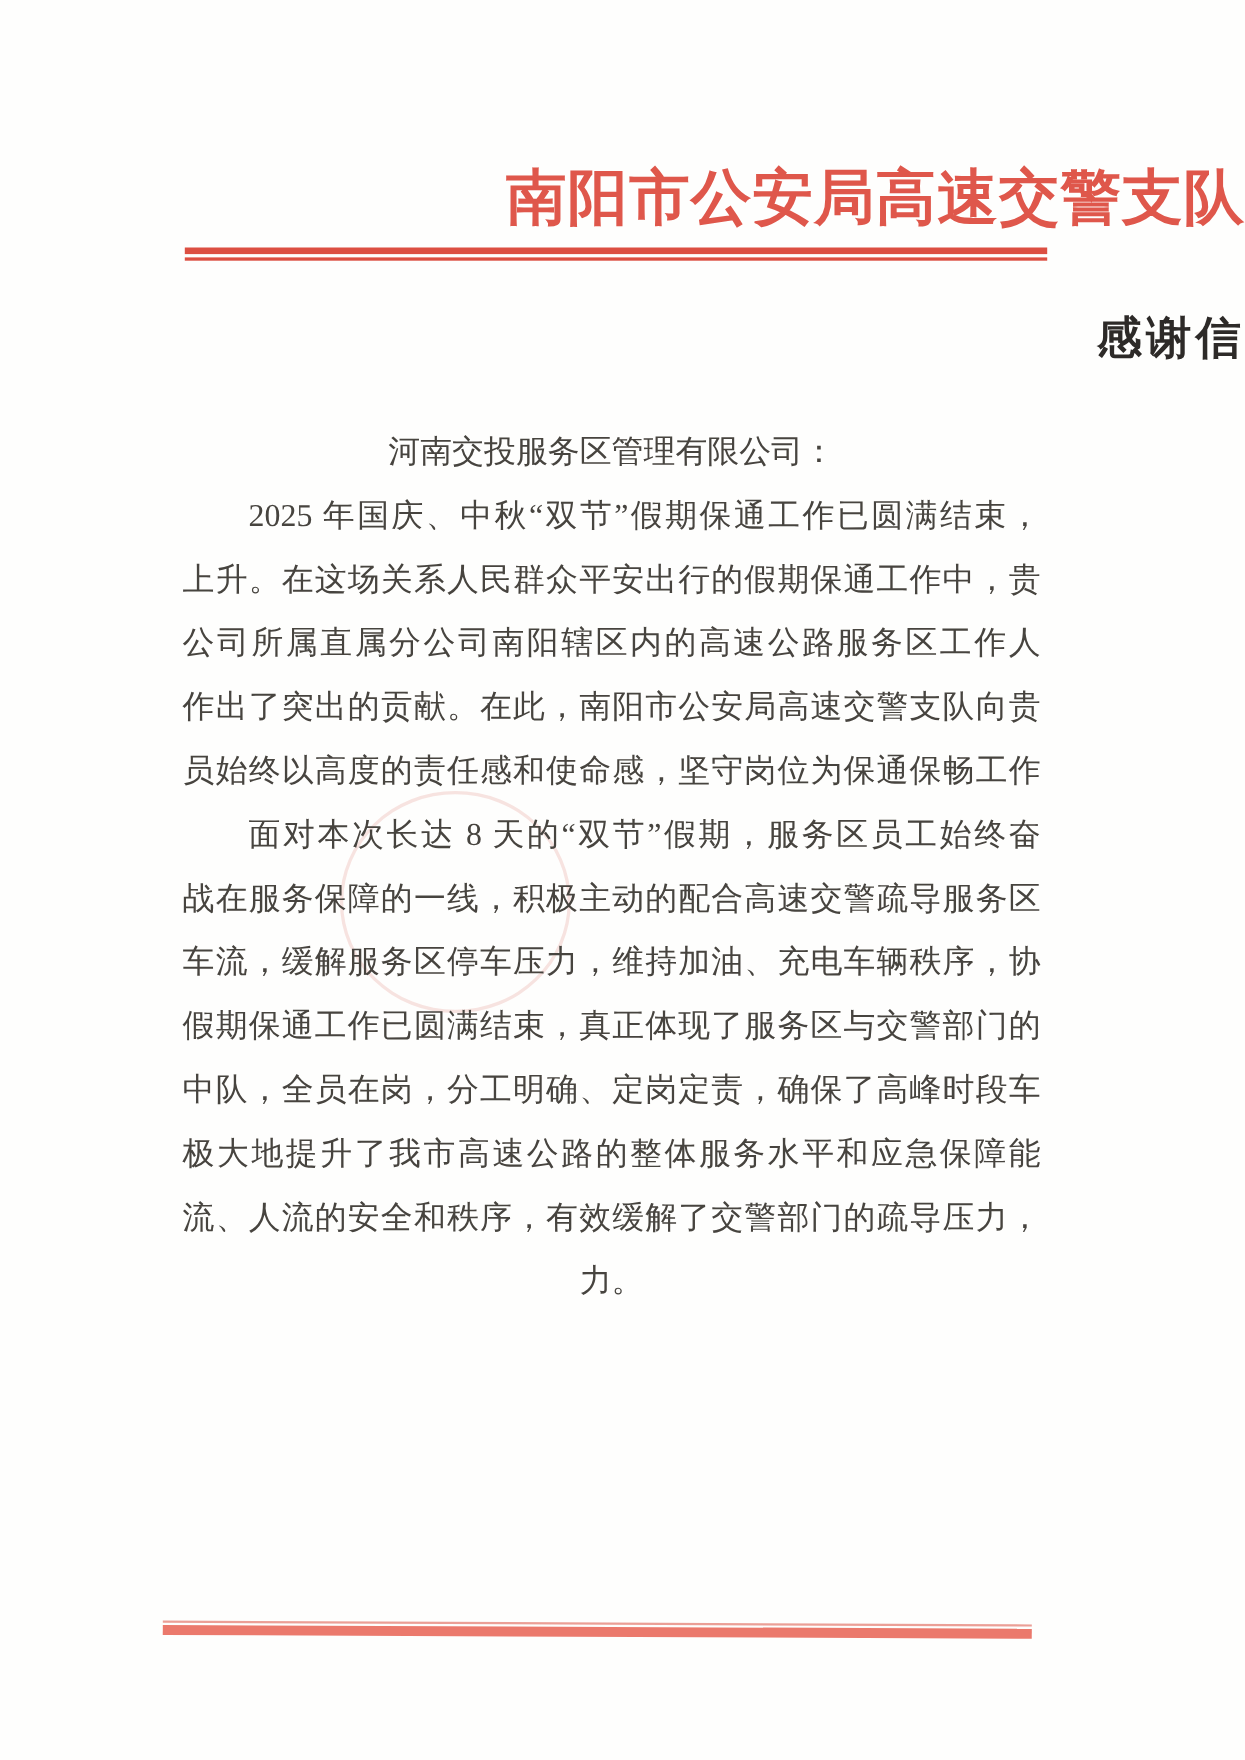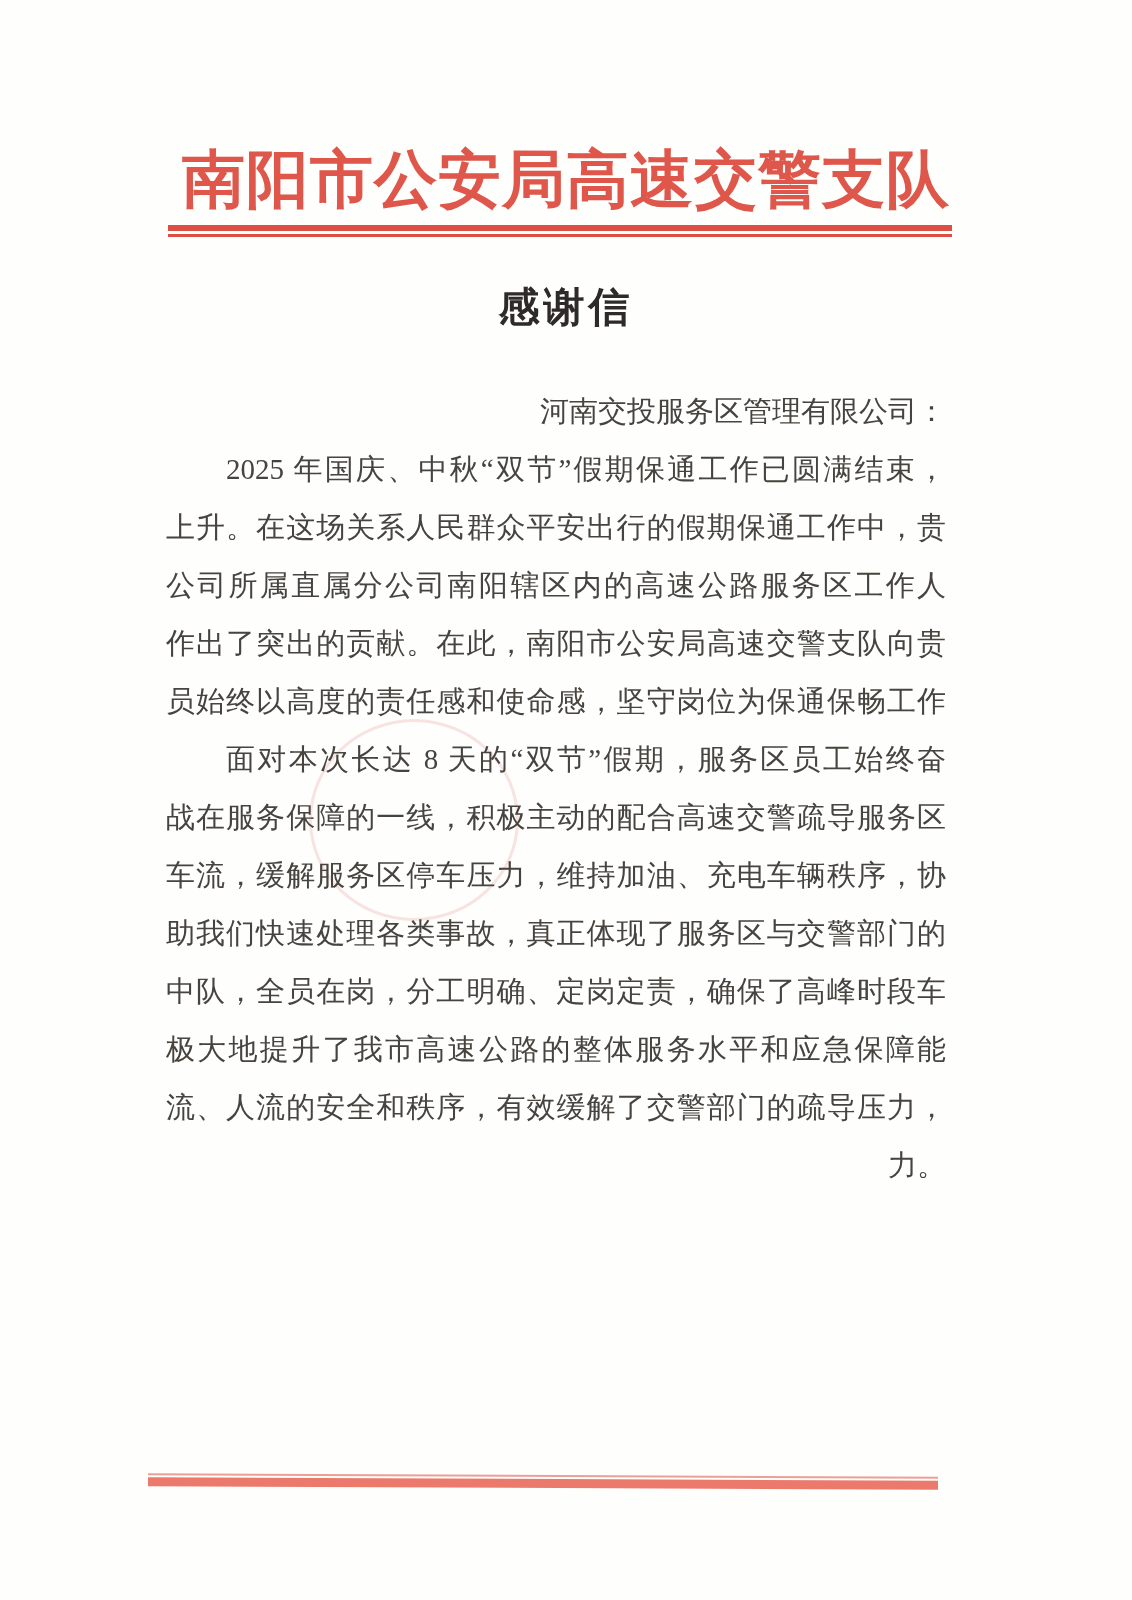--- a/index.html
+++ b/index.html
@@ -15,22 +15,22 @@
     background: #fefefd;
     overflow: hidden;
     font-family: "Liberation Serif", serif;
   }
   
   .letterhead {
     position: absolute;
     top: 140px;
     left: 0;
     width: 100%;
-    text-align: center;
-    font-size: 63px;
+    text-align: right;
+    font-size: 55px;
     line-height: 80px;
     font-weight: 900;
     letter-spacing: 1px;
     color: var(--letterhead-red, #df574b);
     white-space: nowrap;
   }
   
   .header-rule {
     position: absolute;
     top: 225px;
@@ -44,21 +44,21 @@
   .header-rule .gap { height: 3px; }
   .header-rule .thin {
     height: 3px;
     background: var(--rule-red, #dc4f42);
   }
   .doc-title {
     position: absolute;
     top: 281px;
     left: 0;
     width: 100%;
-    text-align: center;
+    text-align: right;
     font-size: 41px;
     line-height: 52px;
     font-weight: bold;
     letter-spacing: 4px;
     color: var(--title-text, #2d2a28);
   }
   
   .stamp-circle {
     position: absolute;
     left: 309px;
@@ -74,21 +74,21 @@
     top: 382px;
     left: 166px;
     width: 780px;
     color: var(--body-text, #47443f);
     font-size: 29px;
   }
   .body-text .line {
     height: 58px;
     line-height: 58px;
     white-space: normal;
-    text-align: right;
+    text-align: center;
   }
   .body-text .line.just {
     text-align: justify;
     text-align-last: justify;
   }
   .body-text .line.indent {
     padding-left: 60px;
   }
   
   .footer-rule {
@@ -128,21 +128,21 @@
   <div class="body-text">
       <div class="line">河南交投服务区管理有限公司：</div>
       <div class="line indent just">2025 年国庆、中秋“双节”假期保通工作已圆满结束，</div>
       <div class="line just">上升。在这场关系人民群众平安出行的假期保通工作中，贵</div>
       <div class="line just">公司所属直属分公司南阳辖区内的高速公路服务区工作人</div>
       <div class="line just">作出了突出的贡献。在此，南阳市公安局高速交警支队向贵</div>
       <div class="line just">员始终以高度的责任感和使命感，坚守岗位为保通保畅工作</div>
       <div class="line indent just">面对本次长达 8 天的“双节”假期，服务区员工始终奋</div>
       <div class="line just">战在服务保障的一线，积极主动的配合高速交警疏导服务区</div>
       <div class="line just">车流，缓解服务区停车压力，维持加油、充电车辆秩序，协</div>
-      <div class="line just">助我们快速处理各类事故，真正体现了服务区与交警部门的</div>
+      <div class="line just">假期保通工作已圆满结束，真正体现了服务区与交警部门的</div>
       <div class="line just">中队，全员在岗，分工明确、定岗定责，确保了高峰时段车</div>
       <div class="line just">极大地提升了我市高速公路的整体服务水平和应急保障能</div>
       <div class="line just">流、人流的安全和秩序，有效缓解了交警部门的疏导压力，</div>
       <div class="line">力。</div>
     </div>
 
   <div class="footer-rule">
     <div class="thin"></div>
     <div class="gap"></div>
     <div class="thick"></div>

